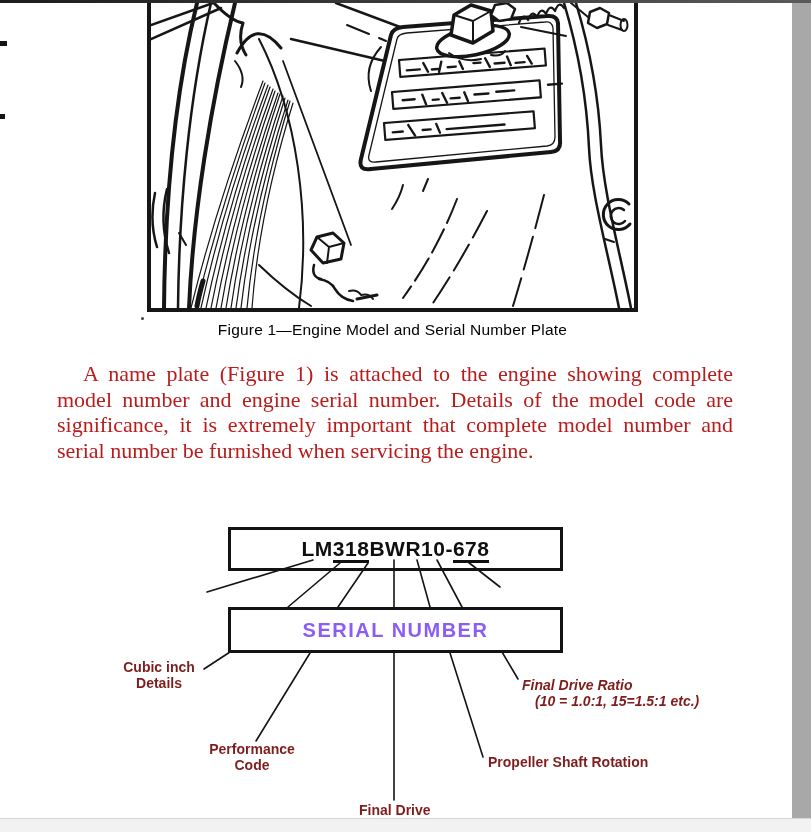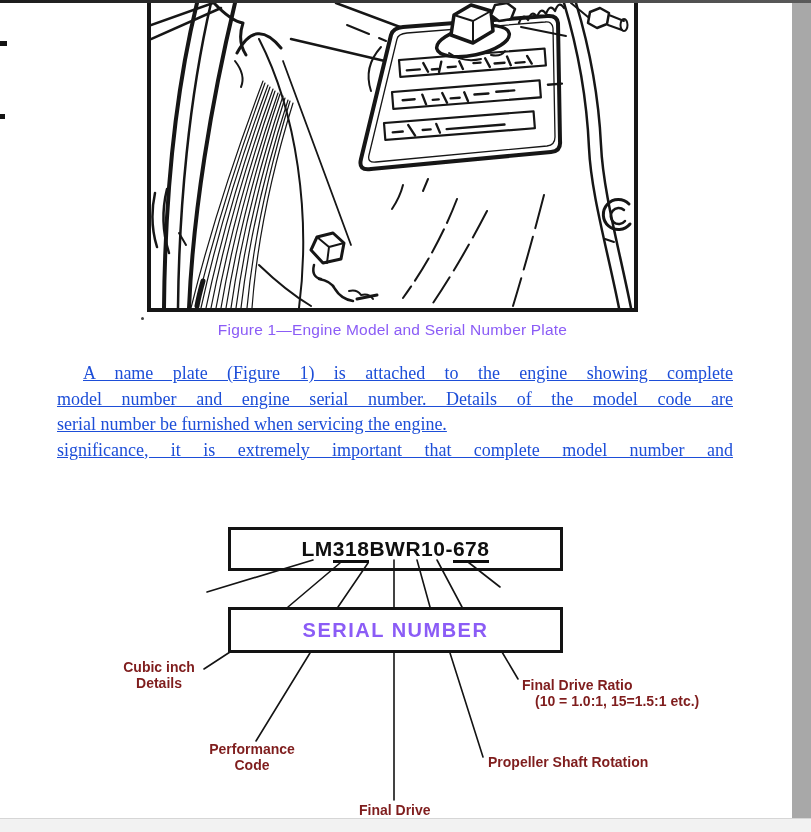--- a/index.html
+++ b/index.html
@@ -11,24 +11,24 @@
   .bottomstrip{position:absolute;left:0;top:818px;width:811px;height:14px;background:#f2f2f2;
                border-top:1px solid #d6d6d6;box-sizing:border-box;z-index:10;}
   .edgemark{position:absolute;background:#141414;z-index:7;}
   .capdot{position:absolute;left:141px;top:317px;width:3px;height:3px;border-radius:50%;background:#444;}
 
   .figframe{position:absolute;left:147px;top:0;width:491px;height:312px;box-sizing:border-box;
             border:4px solid #161616;border-top-width:3px;background:#fff;}
   .figframe svg{display:block;}
 
   .caption{position:absolute;left:147px;top:321px;width:491px;text-align:center;
-           font-size:15.5px;letter-spacing:.2px;color:#8b5cf6;}
+           font-size:15.5px;letter-spacing:.2px;color:#000000;}
 
   .para{position:absolute;left:57px;top:361px;width:676px;font-family:"Liberation Serif",serif;
-        font-size:18px;line-height:25.5px;color:#1d4ed8;text-decoration:underline;}
+        font-size:22px;line-height:25.5px;color:#b91c1c;}
   .para .ln{text-align:justify;text-align-last:justify;}
   .para .ln.first{text-indent:26px;}
   .para .ln.last{text-align-last:left;}
 
   .diagram{position:absolute;left:0;top:520px;width:811px;height:312px;}
   .dbox{position:absolute;border:3px solid #131313;background:#fff;box-sizing:border-box;
         display:flex;align-items:center;justify-content:center;z-index:2;}
   .box1{left:228px;top:7px;width:335px;height:44px;}
   .box2{left:228px;top:87px;width:335px;height:46px;}
   .code{font-size:21px;font-weight:bold;letter-spacing:.5px;white-space:nowrap;color:#0f0f0f;text-align:center;}
@@ -166,22 +166,22 @@
         <path d="M28,230 l7,12" stroke-width="2"></path>
       </g>
     </svg>
   </div>
 
   <div class="caption">Figure 1—Engine Model and Serial Number Plate</div>
 
   <div class="para">
     <div class="ln first">A name plate (Figure 1) is attached to the engine showing complete</div>
     <div class="ln">model number and engine serial number. Details of the model code are</div>
+    <div class="ln">significance, it is extremely important that complete model number and</div>
     <div class="ln last">serial number be furnished when servicing the engine.</div>
-    <div class="ln">significance, it is extremely important that complete model number and</div>
   </div>
 
   <div class="diagram">
 
     <div class="dbox box1">
       <div class="code"><span>LM</span><span class="u">318</span><span>BWR</span><span>10</span><span>-</span><span class="u">678</span></div>
     </div>
 
     <div class="dbox box2">
       <div class="serial">SERIAL NUMBER</div>
@@ -200,21 +200,21 @@
       <path d="M394,133 L394,280"></path>
       <path d="M450,133 L483,237"></path>
       <path d="M502,132 L518,159"></path>
     </svg>
 
     <div class="lbl center" style="left:104px;top:140px;width:110px;">
       <div>Cubic inch</div>
       <div>Details</div>
     </div>
 
-    <div class="lbl" style="left:522px;top:158px;">
+    <div class="lbl" style="left:522px;top:158px;font-style:italic;">
       <div>Final Drive Ratio</div>
       <div style="padding-left:13px;text-align:center;">(10 = 1.0:1, 15=1.5:1 etc.)</div>
     </div>
 
     <div class="lbl center" style="left:198px;top:222px;width:108px;">
       <div>Performance</div>
       <div>Code</div>
     </div>
 
     <div class="lbl" style="left:488px;top:235px;">Propeller Shaft Rotation</div>

